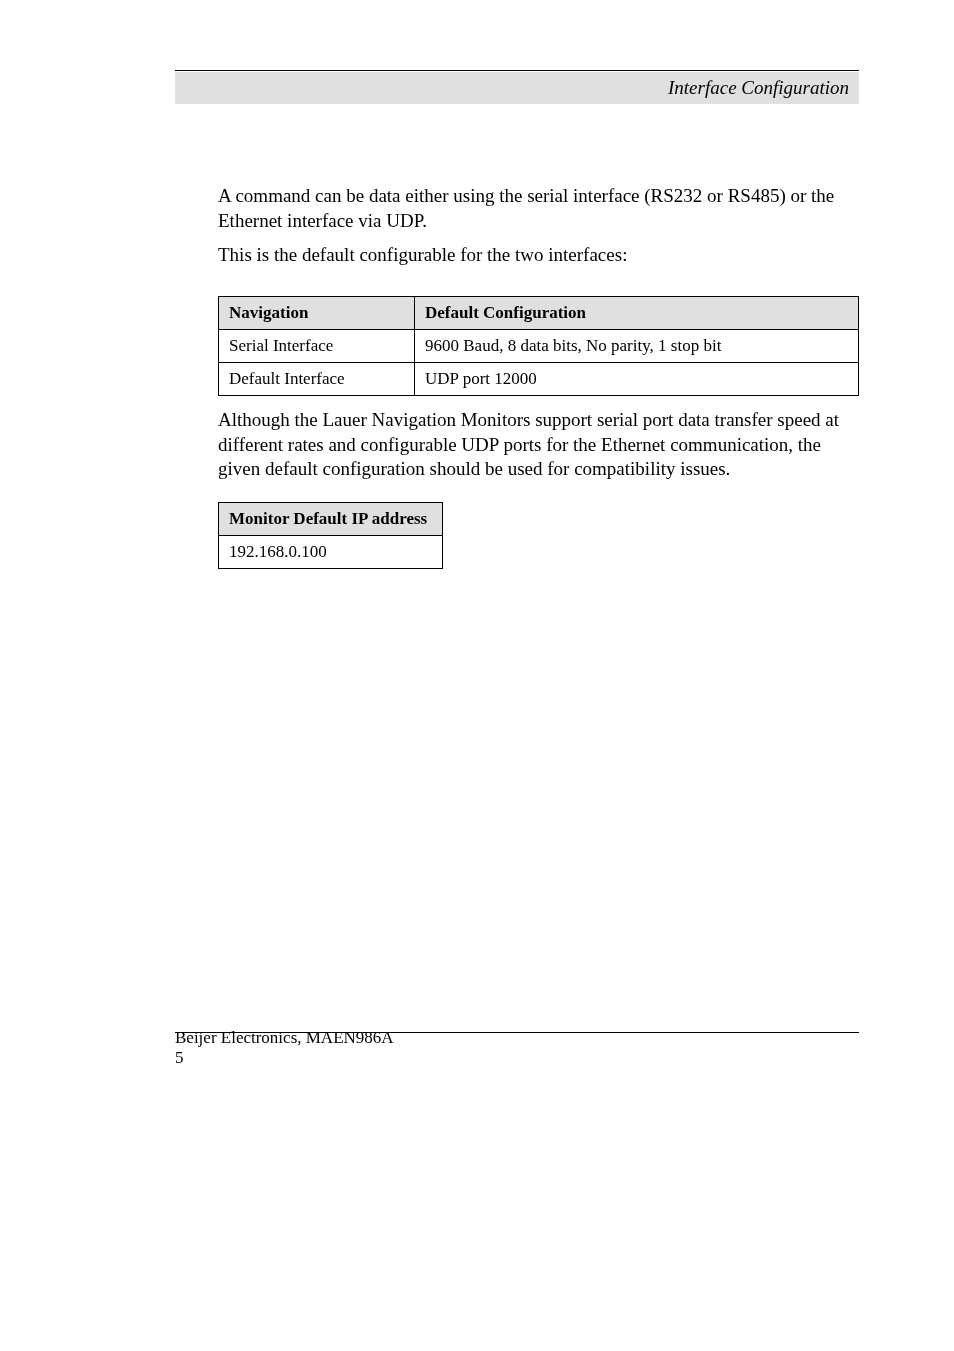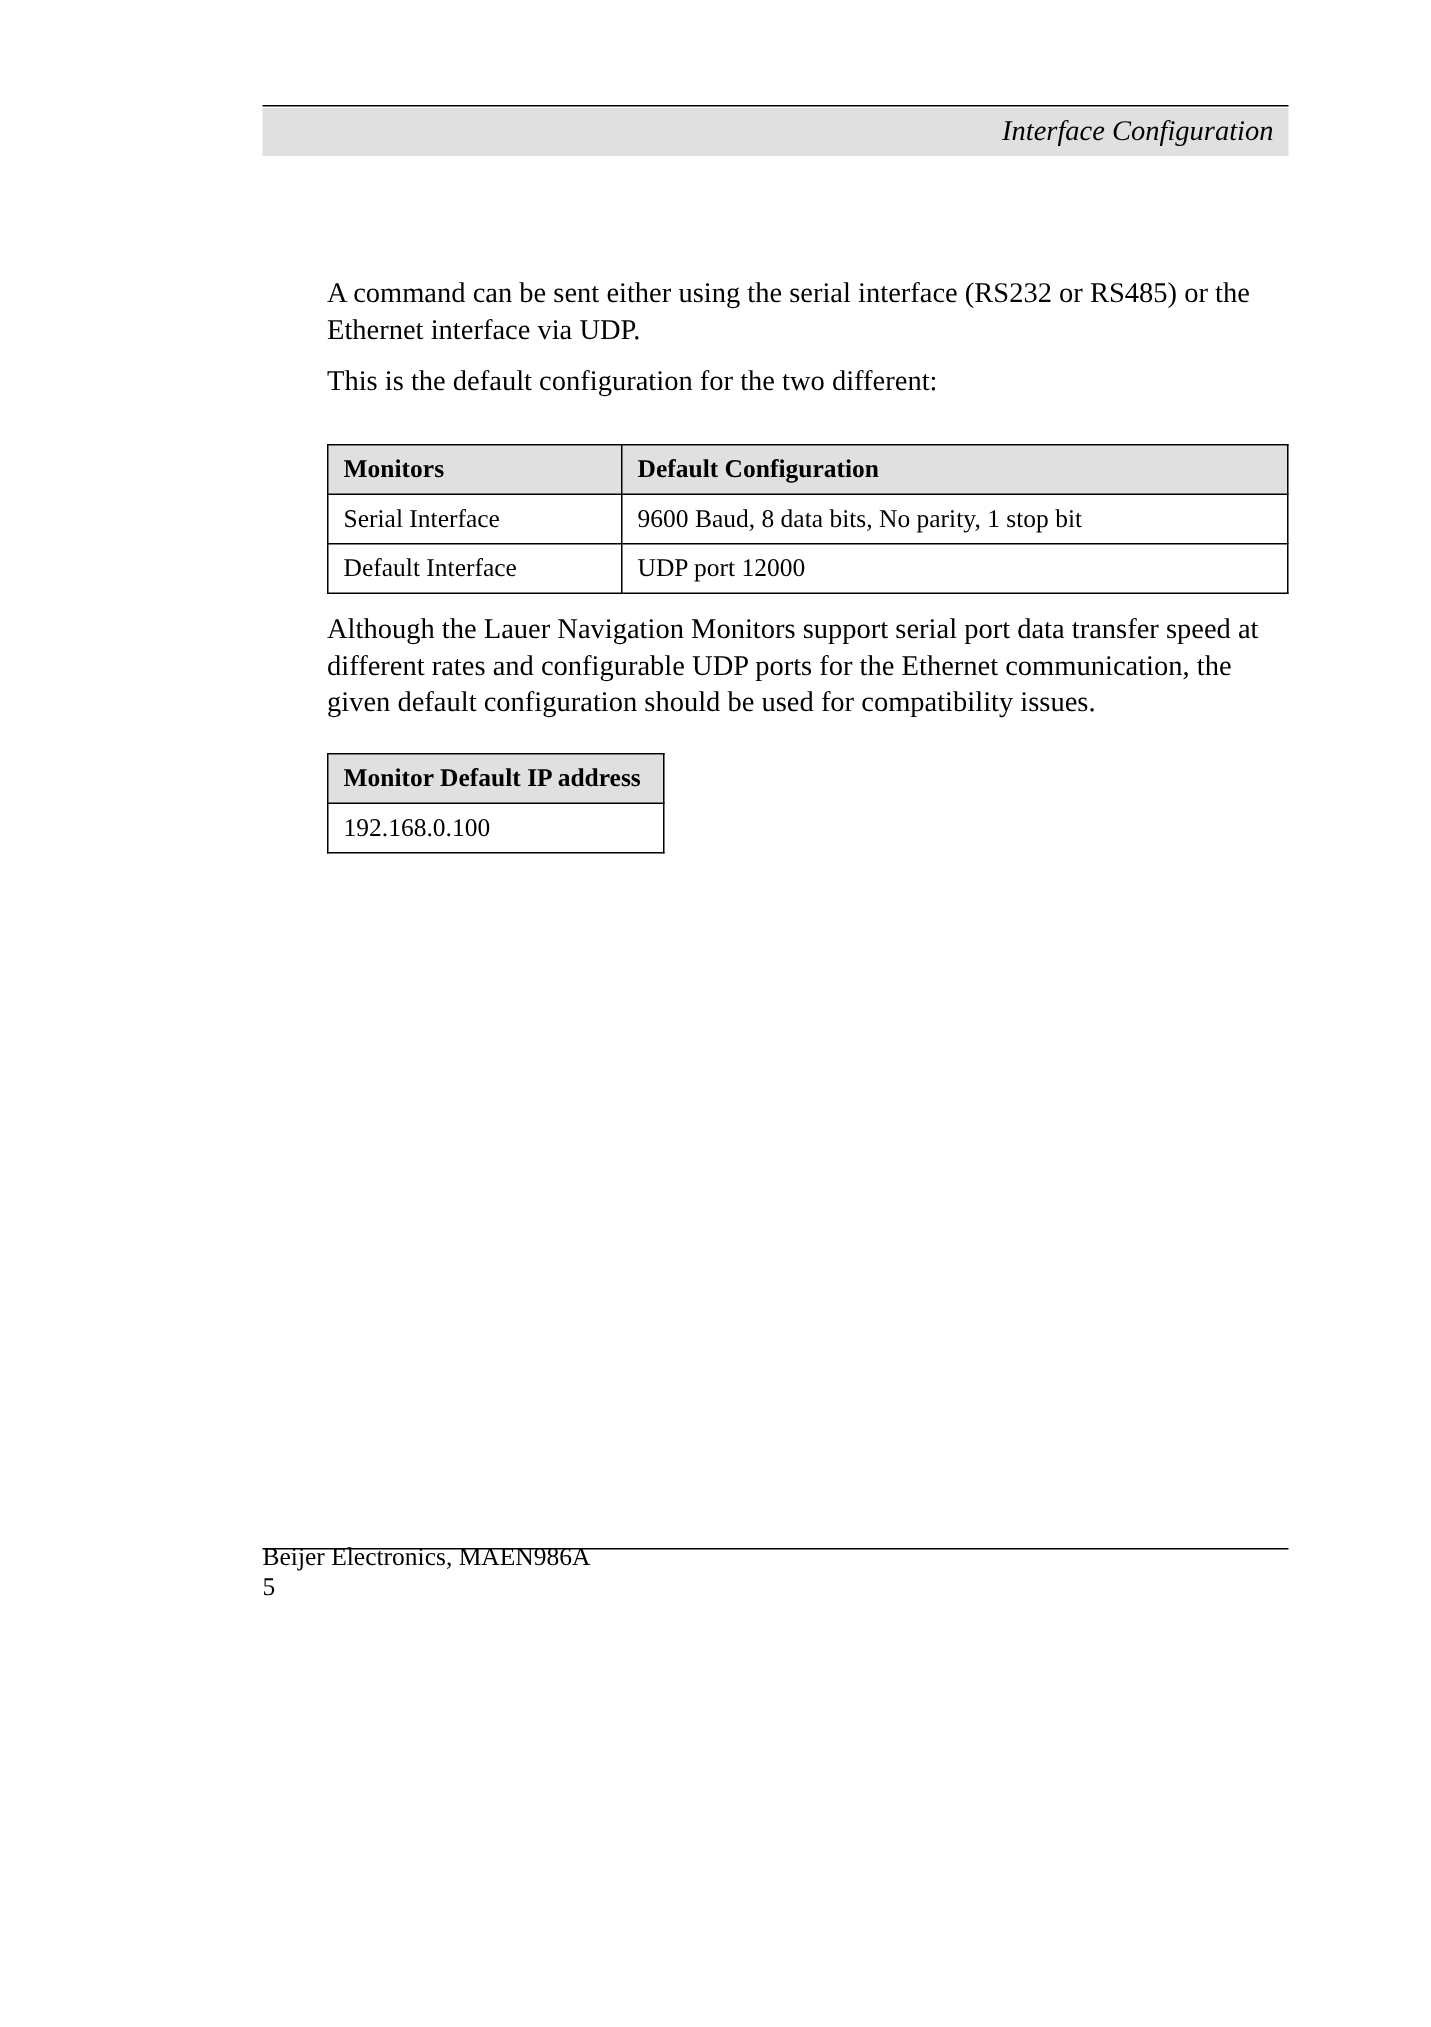--- a/index.html
+++ b/index.html
@@ -112,27 +112,27 @@
 <div class="page">
 
   <div class="top-rule"></div>
 
   <div class="header-bar">
     <span>Interface Configuration</span>
   </div>
 
   <div class="content">
 
-    <p class="p">A command can be sent either using the serial interface (RS232 or RS485) or the Ethernet interface via UDP.</p>
-    <p class="p">This is the default configuration for the two different:</p>
+    <p class="p">A command can be data either using the serial interface (RS232 or RS485) or the Ethernet interface via UDP.</p>
+    <p class="p">This is the default configurable for the two interfaces:</p>
 
     <table class="table1">
       <thead>
         <tr>
-          <th class="col-iface">Monitors</th>
+          <th class="col-iface">Navigation</th>
           <th>Default Configuration</th>
         </tr>
       </thead>
       <tbody>
         <tr>
           <td>Serial Interface</td>
           <td>9600 Baud, 8 data bits, No parity, 1 stop bit</td>
         </tr>
         <tr>
           <td>Default Interface</td>

